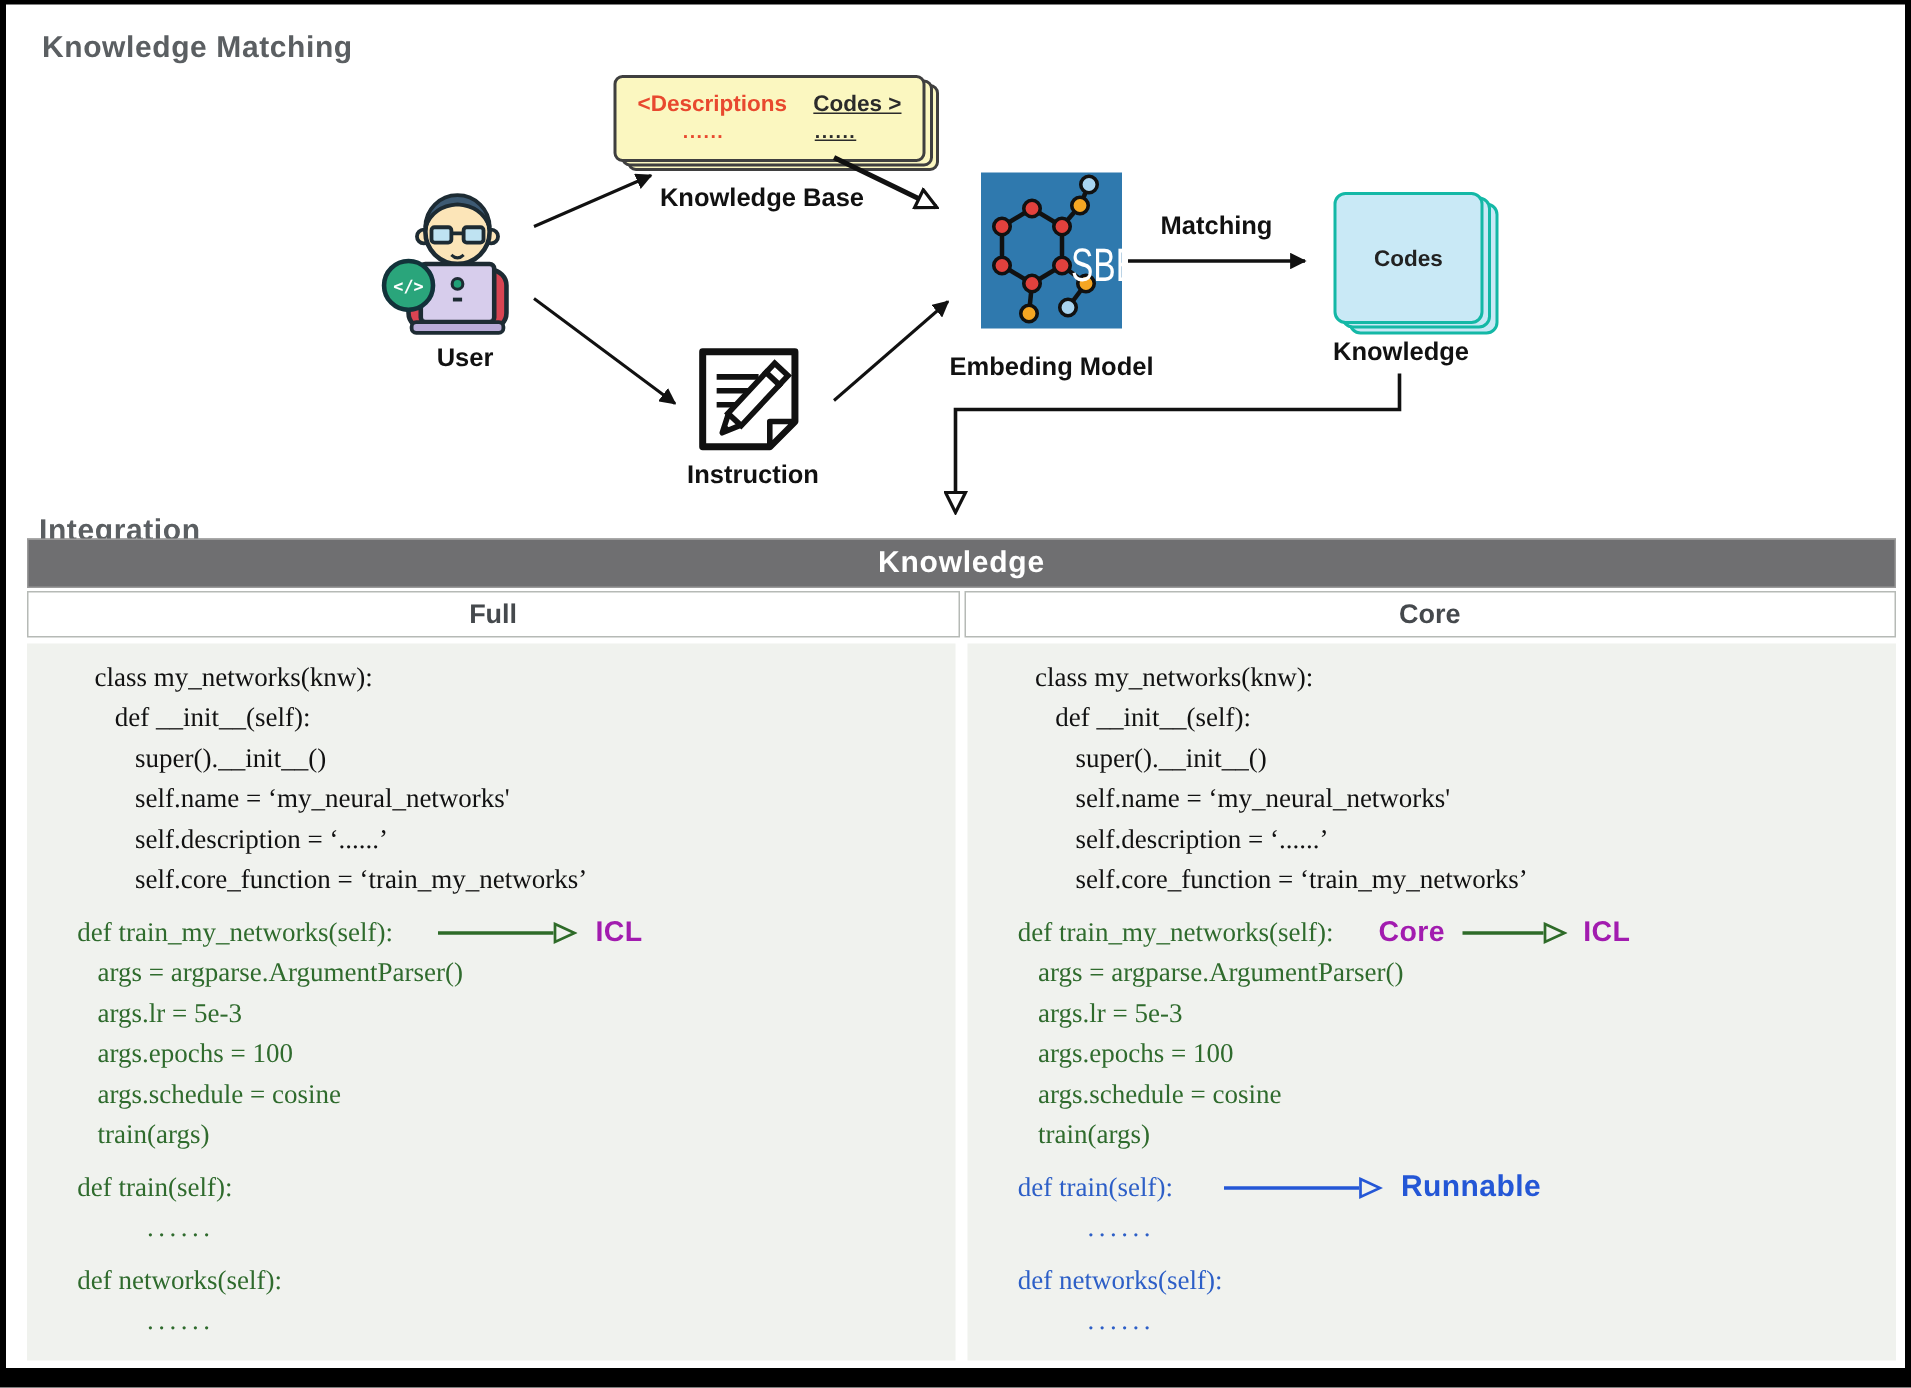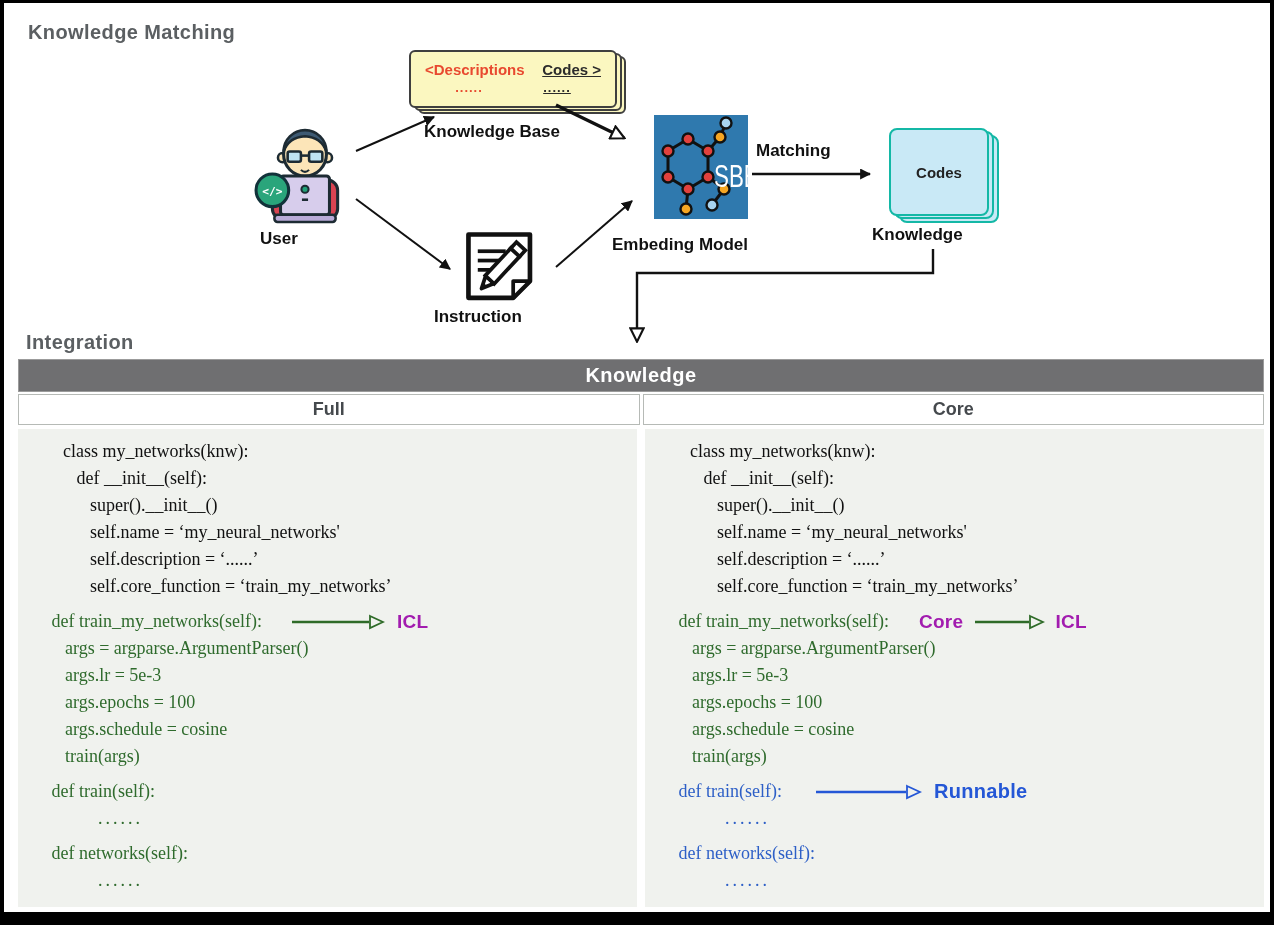--- a/index.html
+++ b/index.html
@@ -10,21 +10,21 @@
     border:3px solid #000; border-left-width:4px; border-right-width:4px; border-bottom-width:13px;
     overflow:hidden;
   }
 
   .sec-title { position:absolute; color:#5b5f62; font-size:20px; font-weight:600; letter-spacing:0.4px; }
 
   
   .arrow-layer { position:absolute; left:0; top:0; width:1274px; height:925px; pointer-events:none; z-index:3; }
 
   .icon-wrap { position:absolute; z-index:2; }
-  .cap { position:absolute; z-index:2; font-weight:700; font-size:17px; color:#111; text-align:left; }
+  .cap { position:absolute; z-index:2; font-weight:700; font-size:17px; color:#111; text-align:center; }
 
   
   .stack { position:absolute; z-index:2; }
   .layer { position:absolute; border:2px solid #3f3f3f; }
   .note .layer { background:#fbf7c0; border-radius:6px; width:208px; height:58px; }
   .note .l3 { left:9px; top:6px; }
   .note .l2 { left:5px; top:3px; }
   .note .l1 { left:0; top:0; padding:9px 14px 0 14px; }
   .note-row { display:flex; justify-content:space-between; font-weight:700; font-size:15px; }
   .note-row2 { display:flex; justify-content:space-around; font-weight:700; font-size:13px; letter-spacing:1px; margin-top:2px; }
@@ -67,21 +67,21 @@
   .annarrow { flex:none; }
   .ga line { stroke:#2e6b28; stroke-width:2.4; } .ga path { fill:#f0f2ee; stroke:#2e6b28; stroke-width:1.8; }
   .ba line { stroke:#2457d6; stroke-width:2.4; } .ba path { fill:#f0f2ee; stroke:#2457d6; stroke-width:1.8; }
 </style>
 </head>
 <body>
 
 <div class="frame">
 
   <div class="sec-title" style="left:24px; top:18px;">Knowledge Matching</div>
-  <div class="sec-title" style="left:22px; top:328px;">Integration</div>
+  <div class="sec-title" style="left:22px; top:340px;">Integration</div>
 
   <svg class="arrow-layer" viewBox="0 0 1274 925">
     <defs>
       <marker id="mSolid" viewBox="0 0 10 10" refX="9" refY="5" markerWidth="11" markerHeight="11" orient="auto-start-reverse" markerUnits="userSpaceOnUse">
         <path d="M0,0 L10,5 L0,10 Z" fill="#111"></path>
       </marker>
       <marker id="mOpen" viewBox="0 0 12 12" refX="10.5" refY="6" markerWidth="16" markerHeight="16" orient="auto-start-reverse" markerUnits="userSpaceOnUse">
         <path d="M1,1 L11,6 L1,11 Z" fill="#fff" stroke="#111" stroke-width="1.6"></path>
       </marker>
     </defs>

